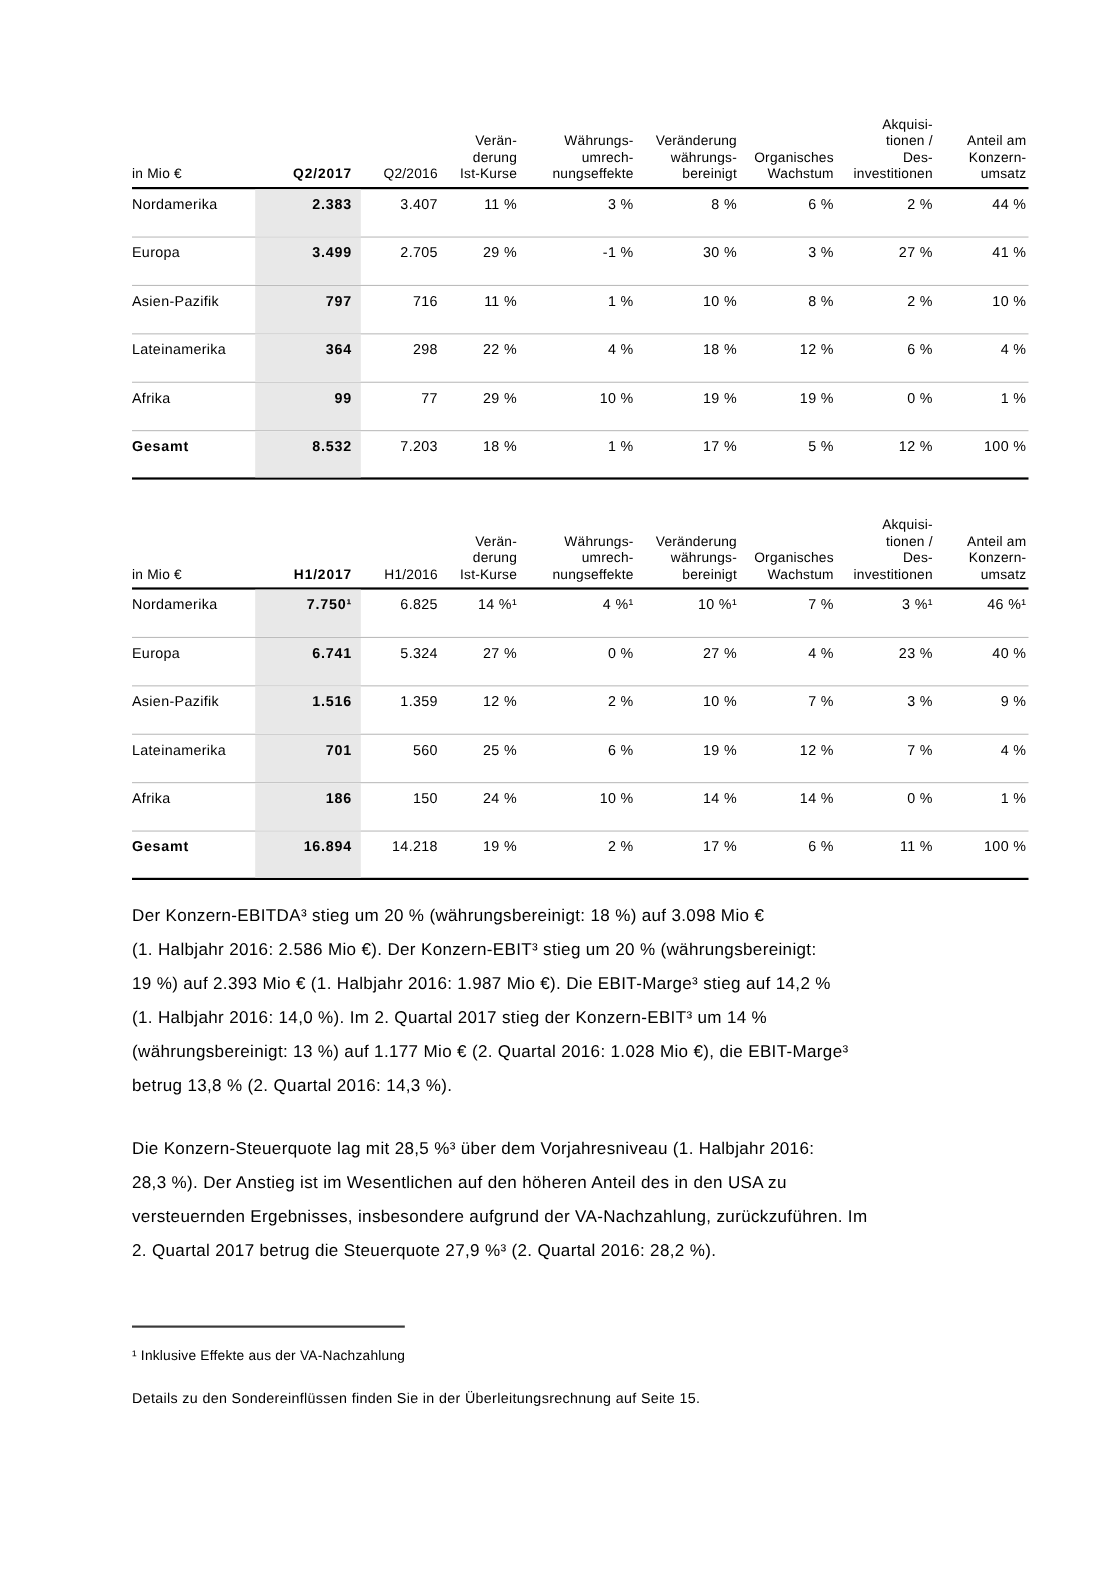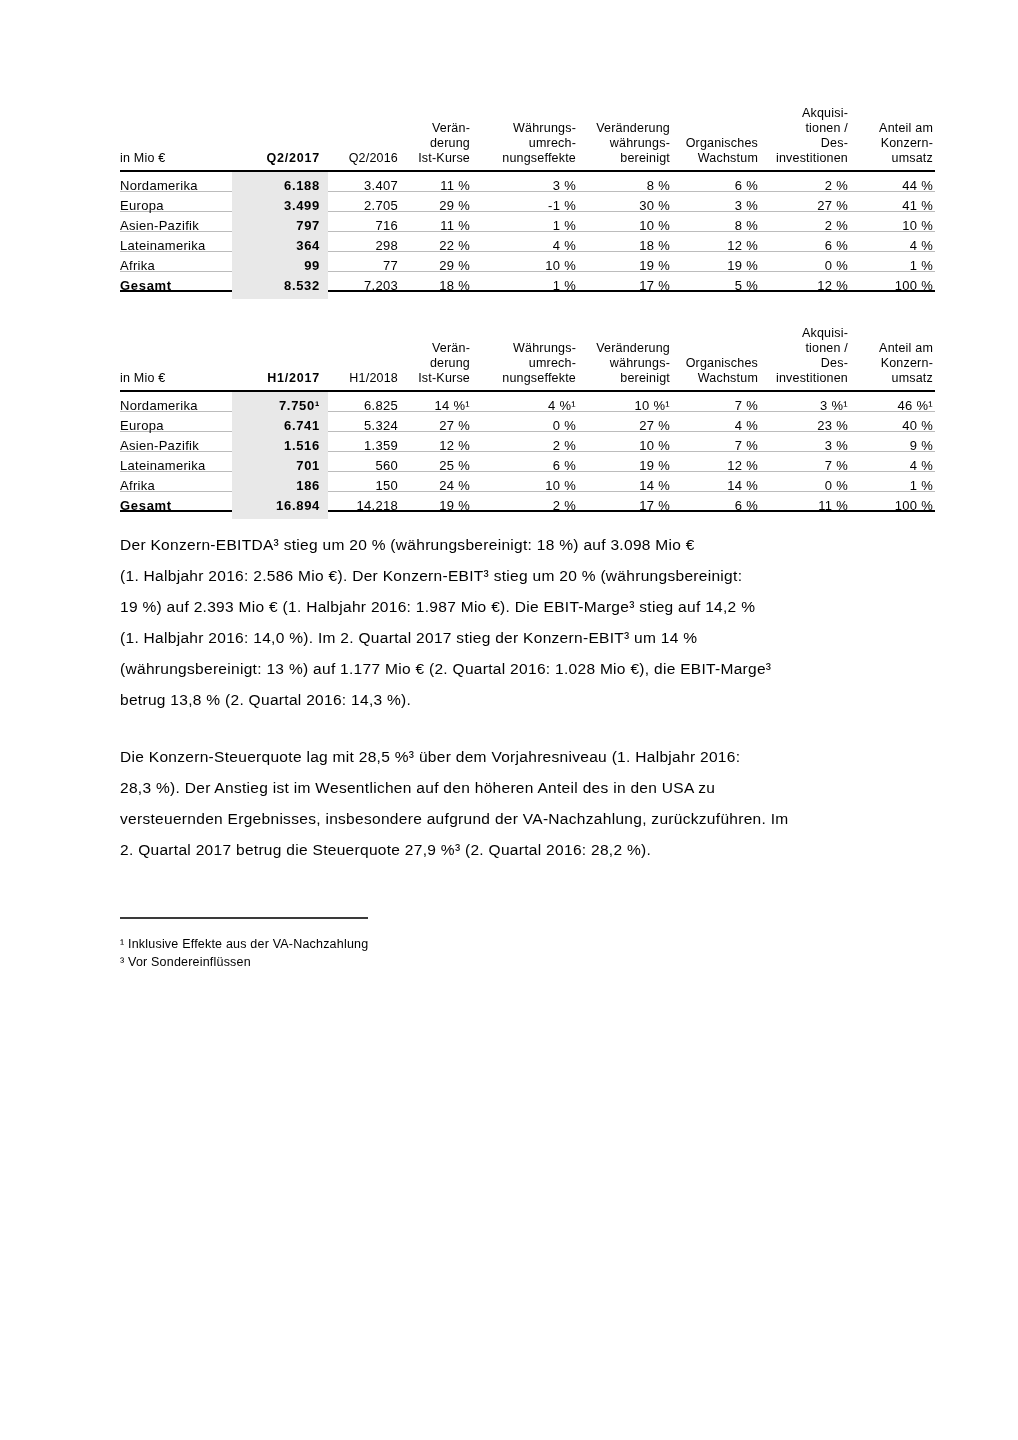--- a/index.html
+++ b/index.html
@@ -34,21 +34,21 @@
     text-align: right;
     white-space: pre-line;
     padding-right: 2px;
     letter-spacing: 0.2px;
   }
   .hcell.c0 { text-align: left; padding-right: 0; margin-top: 35px; }
   .hcell.c1 { font-weight: bold; letter-spacing: 0.8px; padding-right: 8px; }
   .trow {
     display: grid;
     grid-template-columns: var(--cols);
-    height: 20px;
+    height: 44px;
     line-height: 27px;
     font-size: 13px;
     border-bottom: 1px solid #bcbcbc;
     letter-spacing: 0.3px;
   }
   .trow .cell { text-align: right; padding-right: 2px; overflow: visible; white-space: nowrap; }
   .trow .cell.c0 { text-align: left; padding-right: 0; }
   .trow .cell.c1 { background: #e8e8e8; font-weight: bold; letter-spacing: 0.7px; padding-right: 8px; }
   .trow.total { border-bottom: 2.5px solid #000; }
   .trow.total .cell.c0 { font-weight: bold; letter-spacing: 0.7px; }
@@ -119,21 +119,21 @@
 tionen /
 Des-
 investitionen</div>
       <div class="hcell c8">Anteil am
 Konzern-
 umsatz</div>
     </div>
     <div class="tbody">
         <div class="trow">
           <div class="cell c0">Nordamerika</div>
-          <div class="cell c1">6.188</div>
+          <div class="cell c1">2.383</div>
           <div class="cell c2">3.407</div>
           <div class="cell c3">11 %</div>
           <div class="cell c4">3 %</div>
           <div class="cell c5">8 %</div>
           <div class="cell c6">6 %</div>
           <div class="cell c7">2 %</div>
           <div class="cell c8">44 %</div>
         </div>
         <div class="trow">
           <div class="cell c0">Europa</div>
@@ -190,21 +190,21 @@
           <div class="cell c7">12 %</div>
           <div class="cell c8">100 %</div>
         </div>
       </div>
   </section>
 
   <section class="dtable second">
     <div class="thead">
       <div class="hcell c0">in Mio €</div>
       <div class="hcell c1">H1/2017</div>
-      <div class="hcell c2">H1/2018</div>
+      <div class="hcell c2">H1/2016</div>
       <div class="hcell c3">Verän-
 derung
 Ist-Kurse</div>
       <div class="hcell c4">Währungs-
 umrech-
 nungseffekte</div>
       <div class="hcell c5">Veränderung
 währungs-
 bereinigt</div>
       <div class="hcell c6">Organisches
@@ -294,16 +294,16 @@
 (währungsbereinigt: 13 %) auf 1.177 Mio € (2. Quartal 2016: 1.028 Mio €), die EBIT-Marge³
 betrug 13,8 % (2. Quartal 2016: 14,3 %).</p>
   <p class="para">Die Konzern-Steuerquote lag mit 28,5 %³ über dem Vorjahresniveau (1. Halbjahr 2016:
 28,3 %). Der Anstieg ist im Wesentlichen auf den höheren Anteil des in den USA zu
 versteuernden Ergebnisses, insbesondere aufgrund der VA-Nachzahlung, zurückzuführen. Im
 2. Quartal 2017 betrug die Steuerquote 27,9 %³ (2. Quartal 2016: 28,2 %).</p>
 
   <div class="fnrule"></div>
   <div class="footnotes">
     <div class="fn">¹ Inklusive Effekte aus der VA-Nachzahlung</div>
-    <div class="fn">³ Vor Sondereinflüssen</div>
   </div>
+  <p class="details">Details zu den Sondereinflüssen finden Sie in der Überleitungsrechnung auf Seite 15.</p>
 
 </div>
 
 </body></html>

